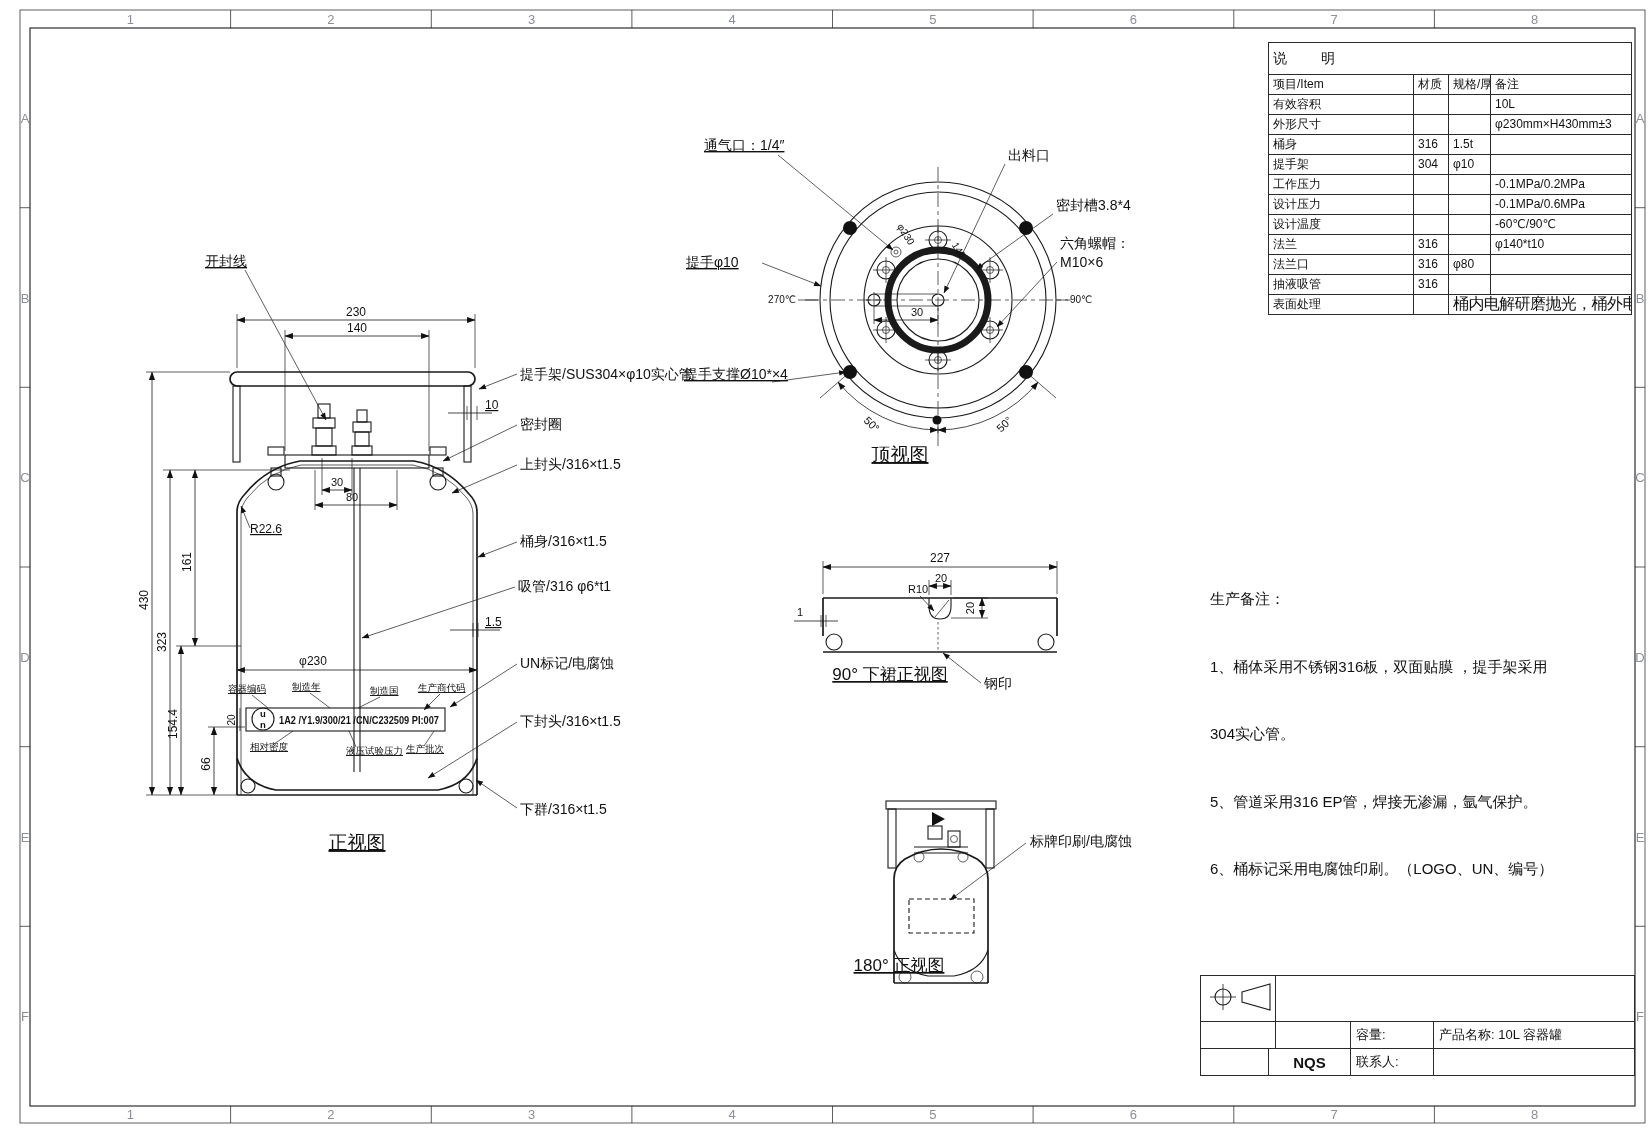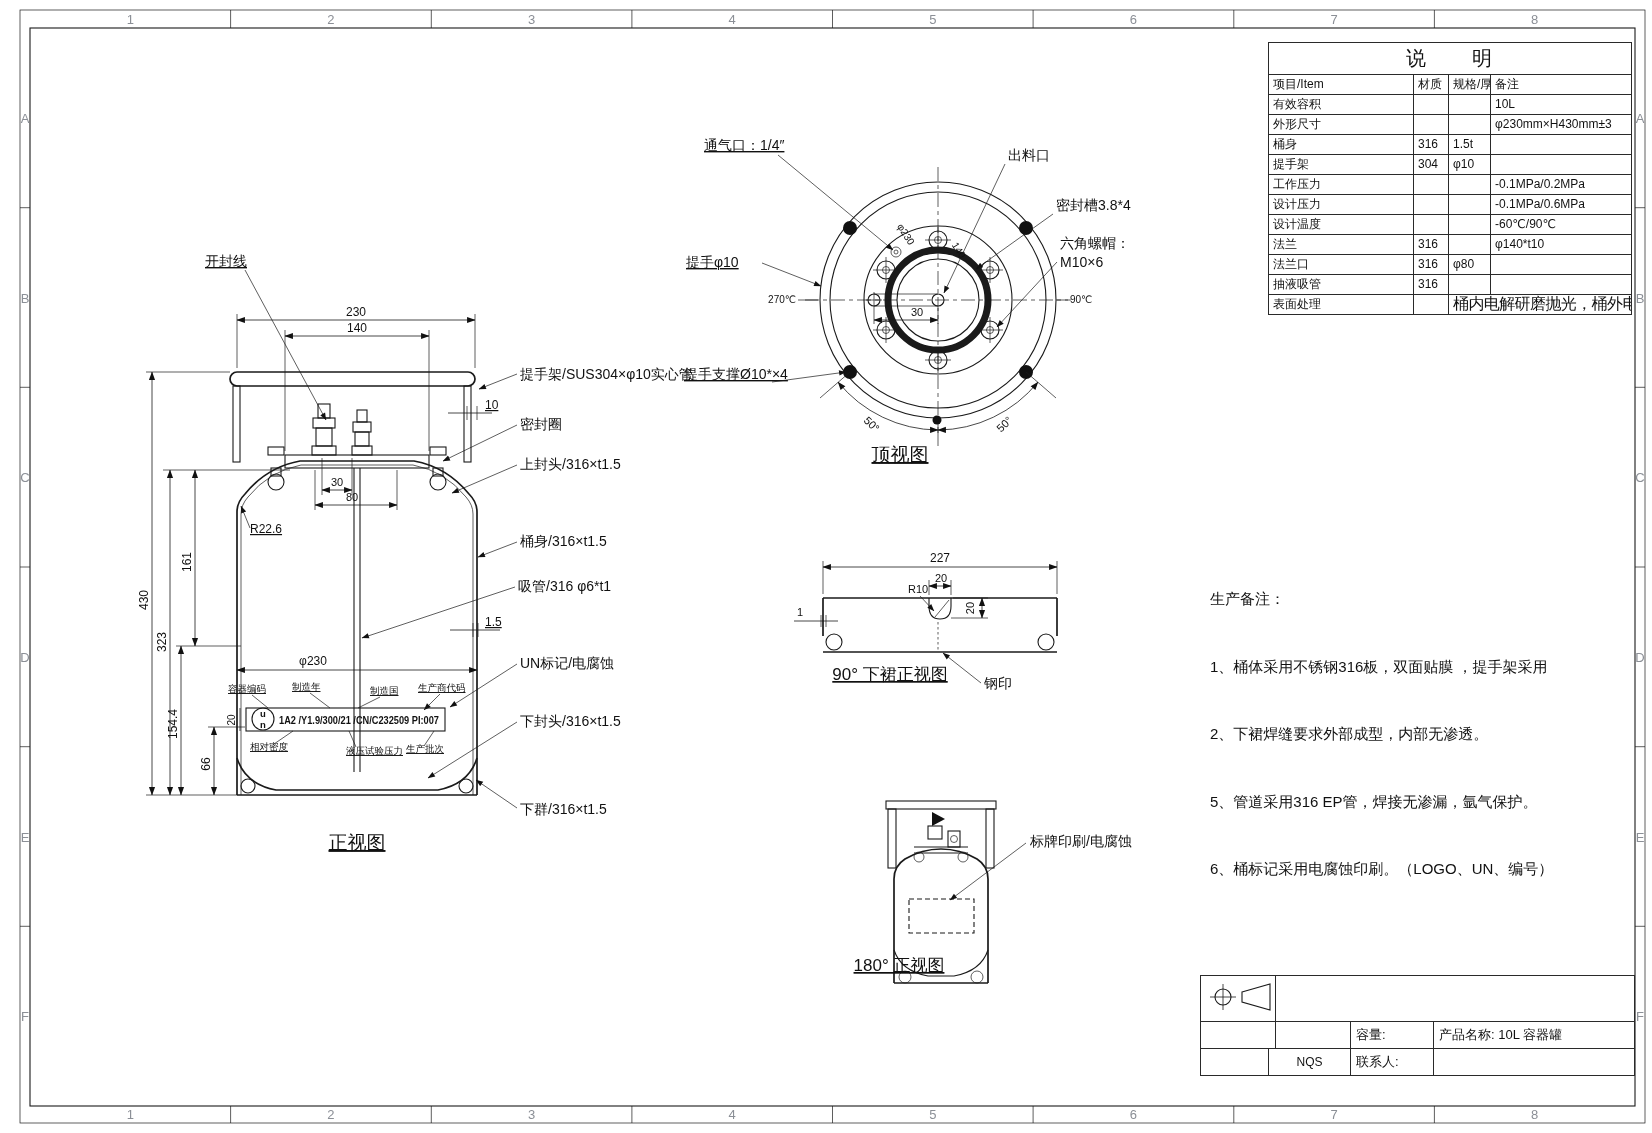--- a/index.html
+++ b/index.html
@@ -15,32 +15,32 @@
   .mid{text-anchor:middle}.end{text-anchor:end}
   .t19{font-size:19px}.t17{font-size:17px}.t14{font-size:14px}.t12{font-size:12px}
   .t11{font-size:11px}.t10{font-size:10px}.t9{font-size:9.5px}
   .u{text-decoration:underline}
   .b{font-weight:bold}
   .zone{position:absolute;transform:translate(-50%,-50%);font-size:13px;color:#8b8f96}
   
   .spec{position:absolute;left:1268px;top:42px;width:364px;border-collapse:collapse;
         table-layout:fixed;font-size:12px;border:1.5px solid #1a1a1a}
   .spec td{border:1px solid #2a2a2a;height:19px;padding:0 4px;overflow:hidden;white-space:nowrap;line-height:1.05}
-  .spec tr.ttl td{height:31px;text-align:center;font-size:20px;letter-spacing:2px}
+  .spec tr.ttl td{height:31px;text-align:left;font-size:14px;letter-spacing:2px}
   .spec td.c{}
   .spec td.sm{font-size:16px;letter-spacing:-0.6px}
   
   .notes{position:absolute;left:1210px;top:543px;width:372px;font-size:15px;line-height:22.5px;white-space:pre}
   .notes div{min-height:22.5px}
   
   .tblock{position:absolute;left:1200px;top:975px;width:435px;border-collapse:collapse;
           table-layout:fixed;font-size:13px;border:1.6px solid #1a1a1a}
   .tblock td{border:1.1px solid #2a2a2a;padding:0 5px;height:26px;white-space:nowrap;overflow:hidden}
   .tblock tr.r1 td{height:45px}
-  .tblock td.nqs{font-weight:normal;font-size:12px;text-align:center}
+  .tblock td.nqs{font-weight:bold;font-size:15px;text-align:center}
 </style>
 </head>
 <body>
 
 <div class="page" id="page">
 
 <svg class="draw" width="1652" height="1133" viewBox="0 0 1652 1133">
   <defs>
     <marker id="ar" viewBox="0 0 10 8" markerWidth="11" markerHeight="9" refX="9.5" refY="4" orient="auto-start-reverse">
           <path d="M0.5,0.5 L10,4 L0.5,7.5 z" fill="#111"></path>
@@ -437,21 +437,21 @@
           <td>表面处理</td>
           <td class="c"></td>
           <td colspan="2" class="sm">桶内电解研磨抛光，桶外电解研磨抛光</td>
         </tr>
 </tbody>
     </table>
 
 <div class="notes">
   <div>生产备注：</div>
   <div>1、桶体采用不锈钢316板，双面贴膜 ，提手架采用</div>
-  <div>2、下裙焊缝要求外部成型，内部无渗透。</div>
+  <div>304实心管。</div>
   <div>5、管道采用316 EP管，焊接无渗漏，氩气保护。</div>
   <div>6、桶标记采用电腐蚀印刷。（LOGO、UN、编号）</div>
   <div></div>
   
 </div>
 
 <table class="tblock">
   <colgroup>
         <col style="width:68px">
         <col style="width:7px">

